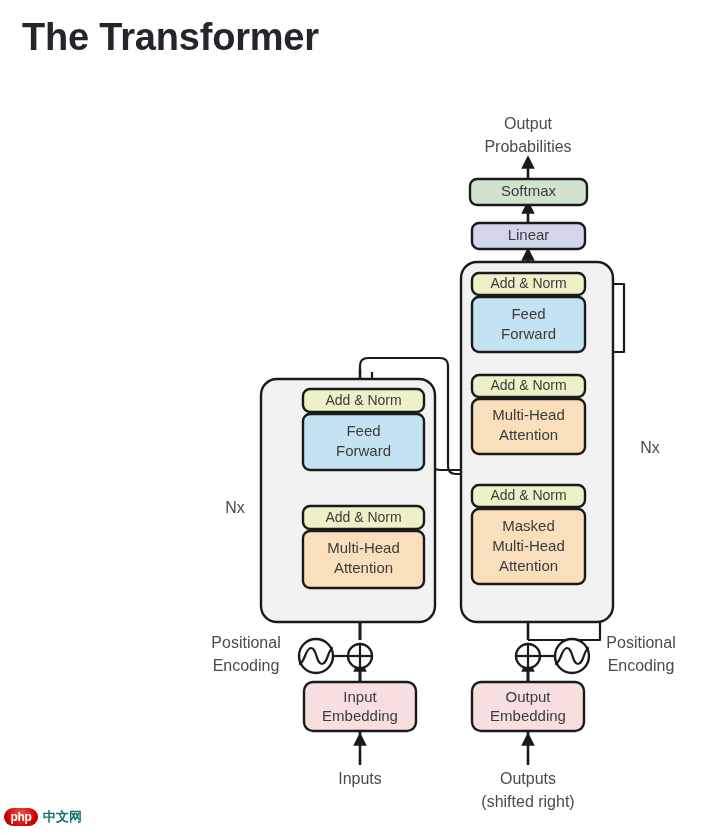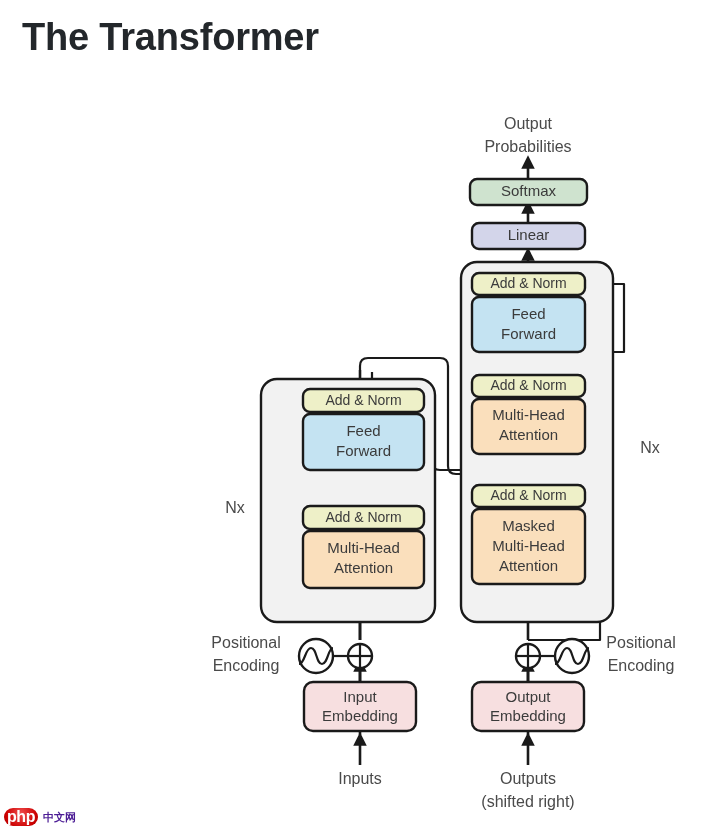--- a/index.html
+++ b/index.html
@@ -39,28 +39,28 @@
   .boxline{stroke:#1a1a1a;stroke-width:2.4;}
   .panel{fill:#f2f2f2;stroke:#1a1a1a;stroke-width:2.4;}
   .circ{fill:#ffffff;stroke:#1a1a1a;stroke-width:2.4;}
   #watermark{
     position:absolute;left:4px;top:808px;
     display:flex;align-items:center;gap:5px;
   }
   #wm-badge{
     width:34px;height:18px;border-radius:9px;
     background:radial-gradient(circle at 50% 30%, #f05050 0%, #cc0000 70%, #a60000 100%);
-    color:#fff;font-size:16px;font-weight:bold;
+    color:#fff;font-size:12px;font-weight:bold;
     display:flex;align-items:center;justify-content:center;
     font-family:"Liberation Sans","DejaVu Sans",sans-serif;
     letter-spacing:-0.4px;
   }
   #wm-text{
     font-family:"DejaVu Sans",sans-serif;
-    font-size:11px;font-weight:bold;color:#4c1d95;
+    font-size:13px;font-weight:bold;color:#0f766e;
     letter-spacing:0px;
   }
 </style>
 </head>
 <body>
 
 <div id="page-title">The Transformer</div>
 
 <svg id="diagram" viewBox="0 0 702 835" width="702" height="835" xmlns="http://www.w3.org/2000/svg">
 

